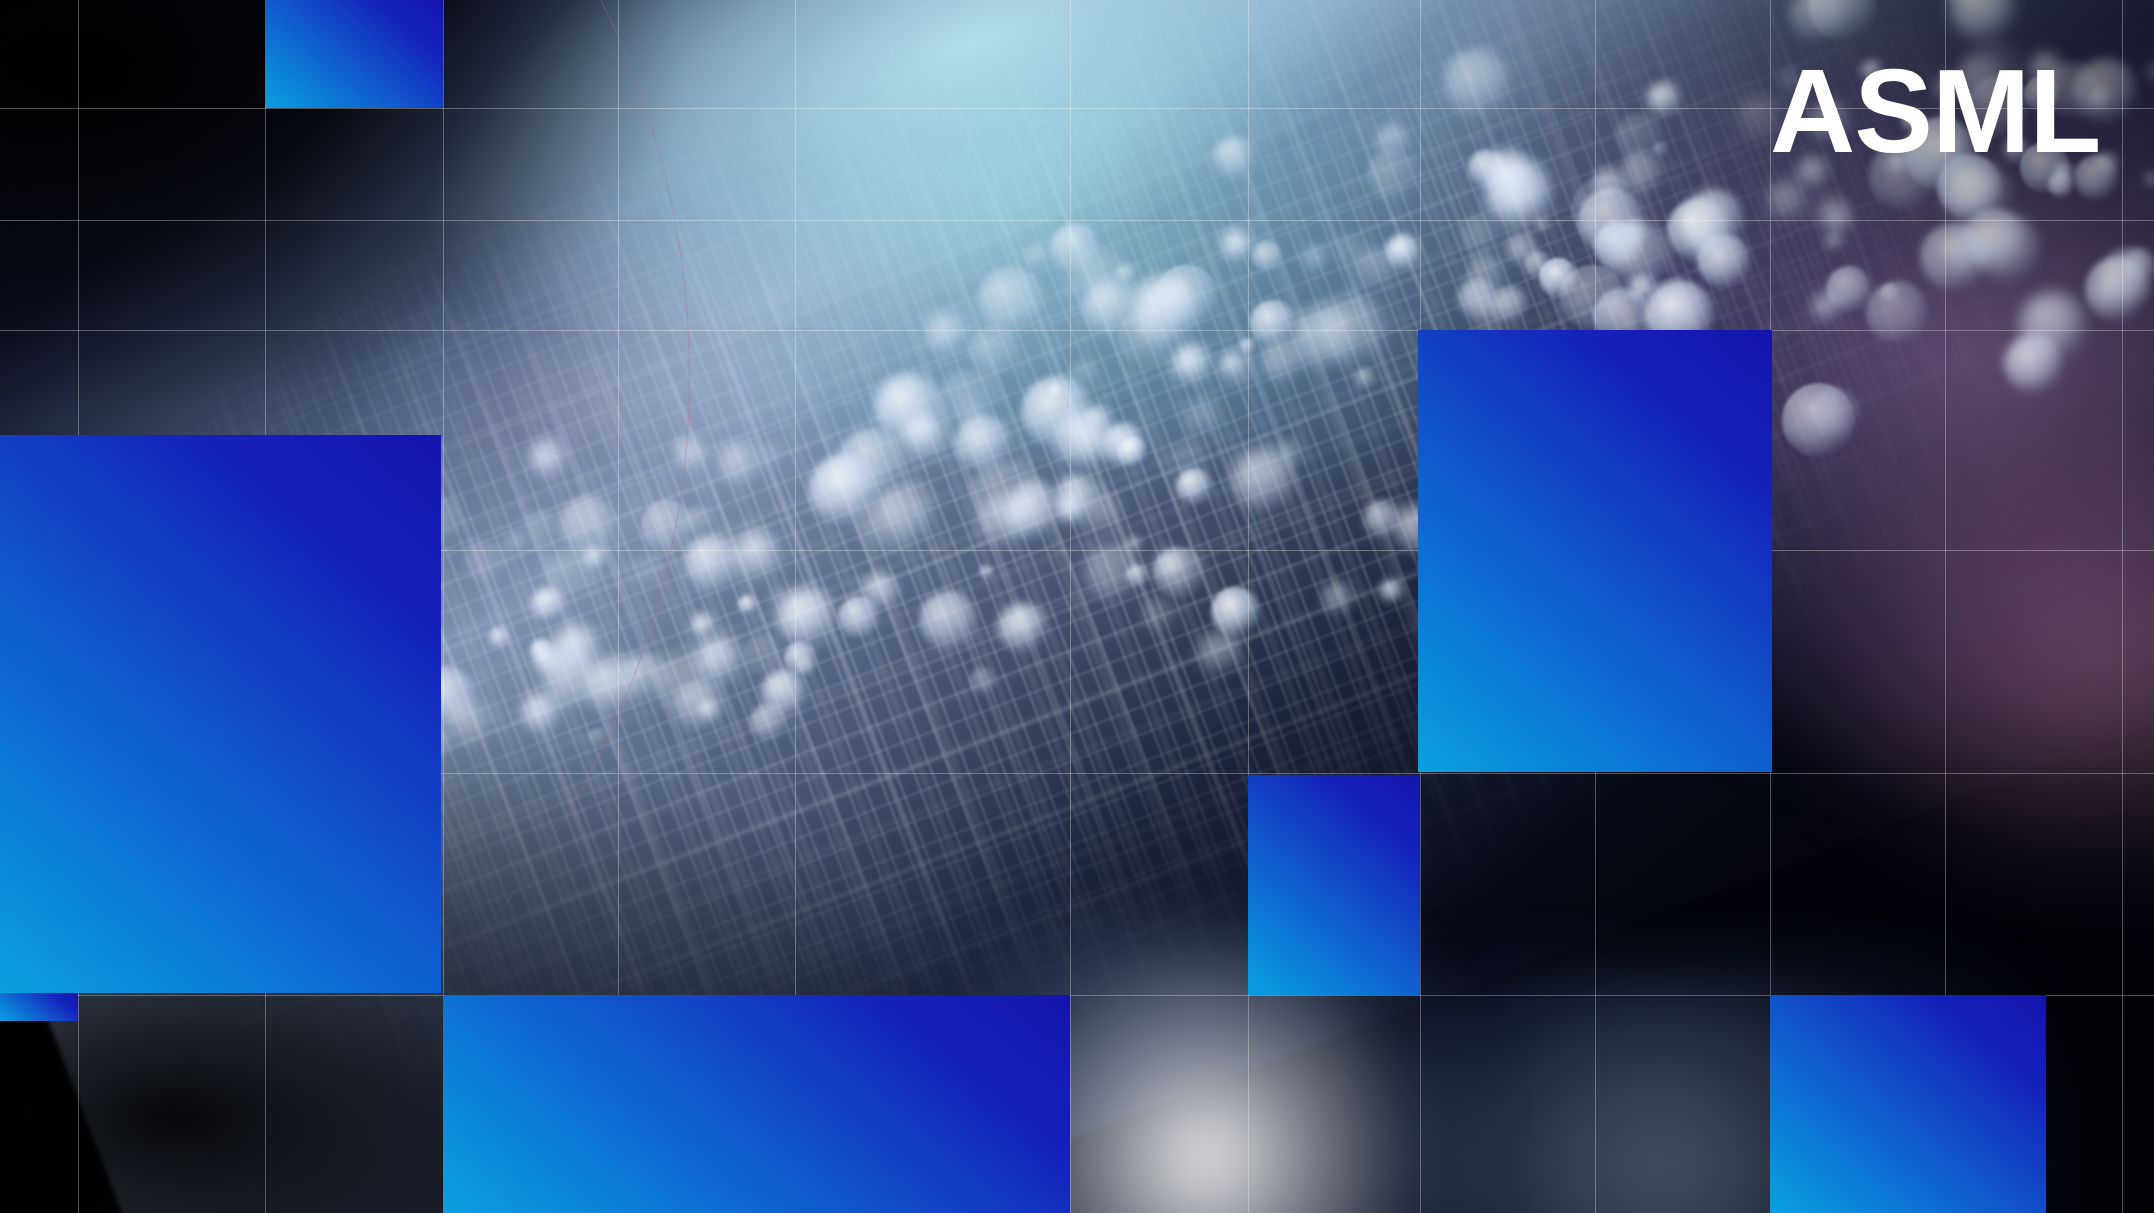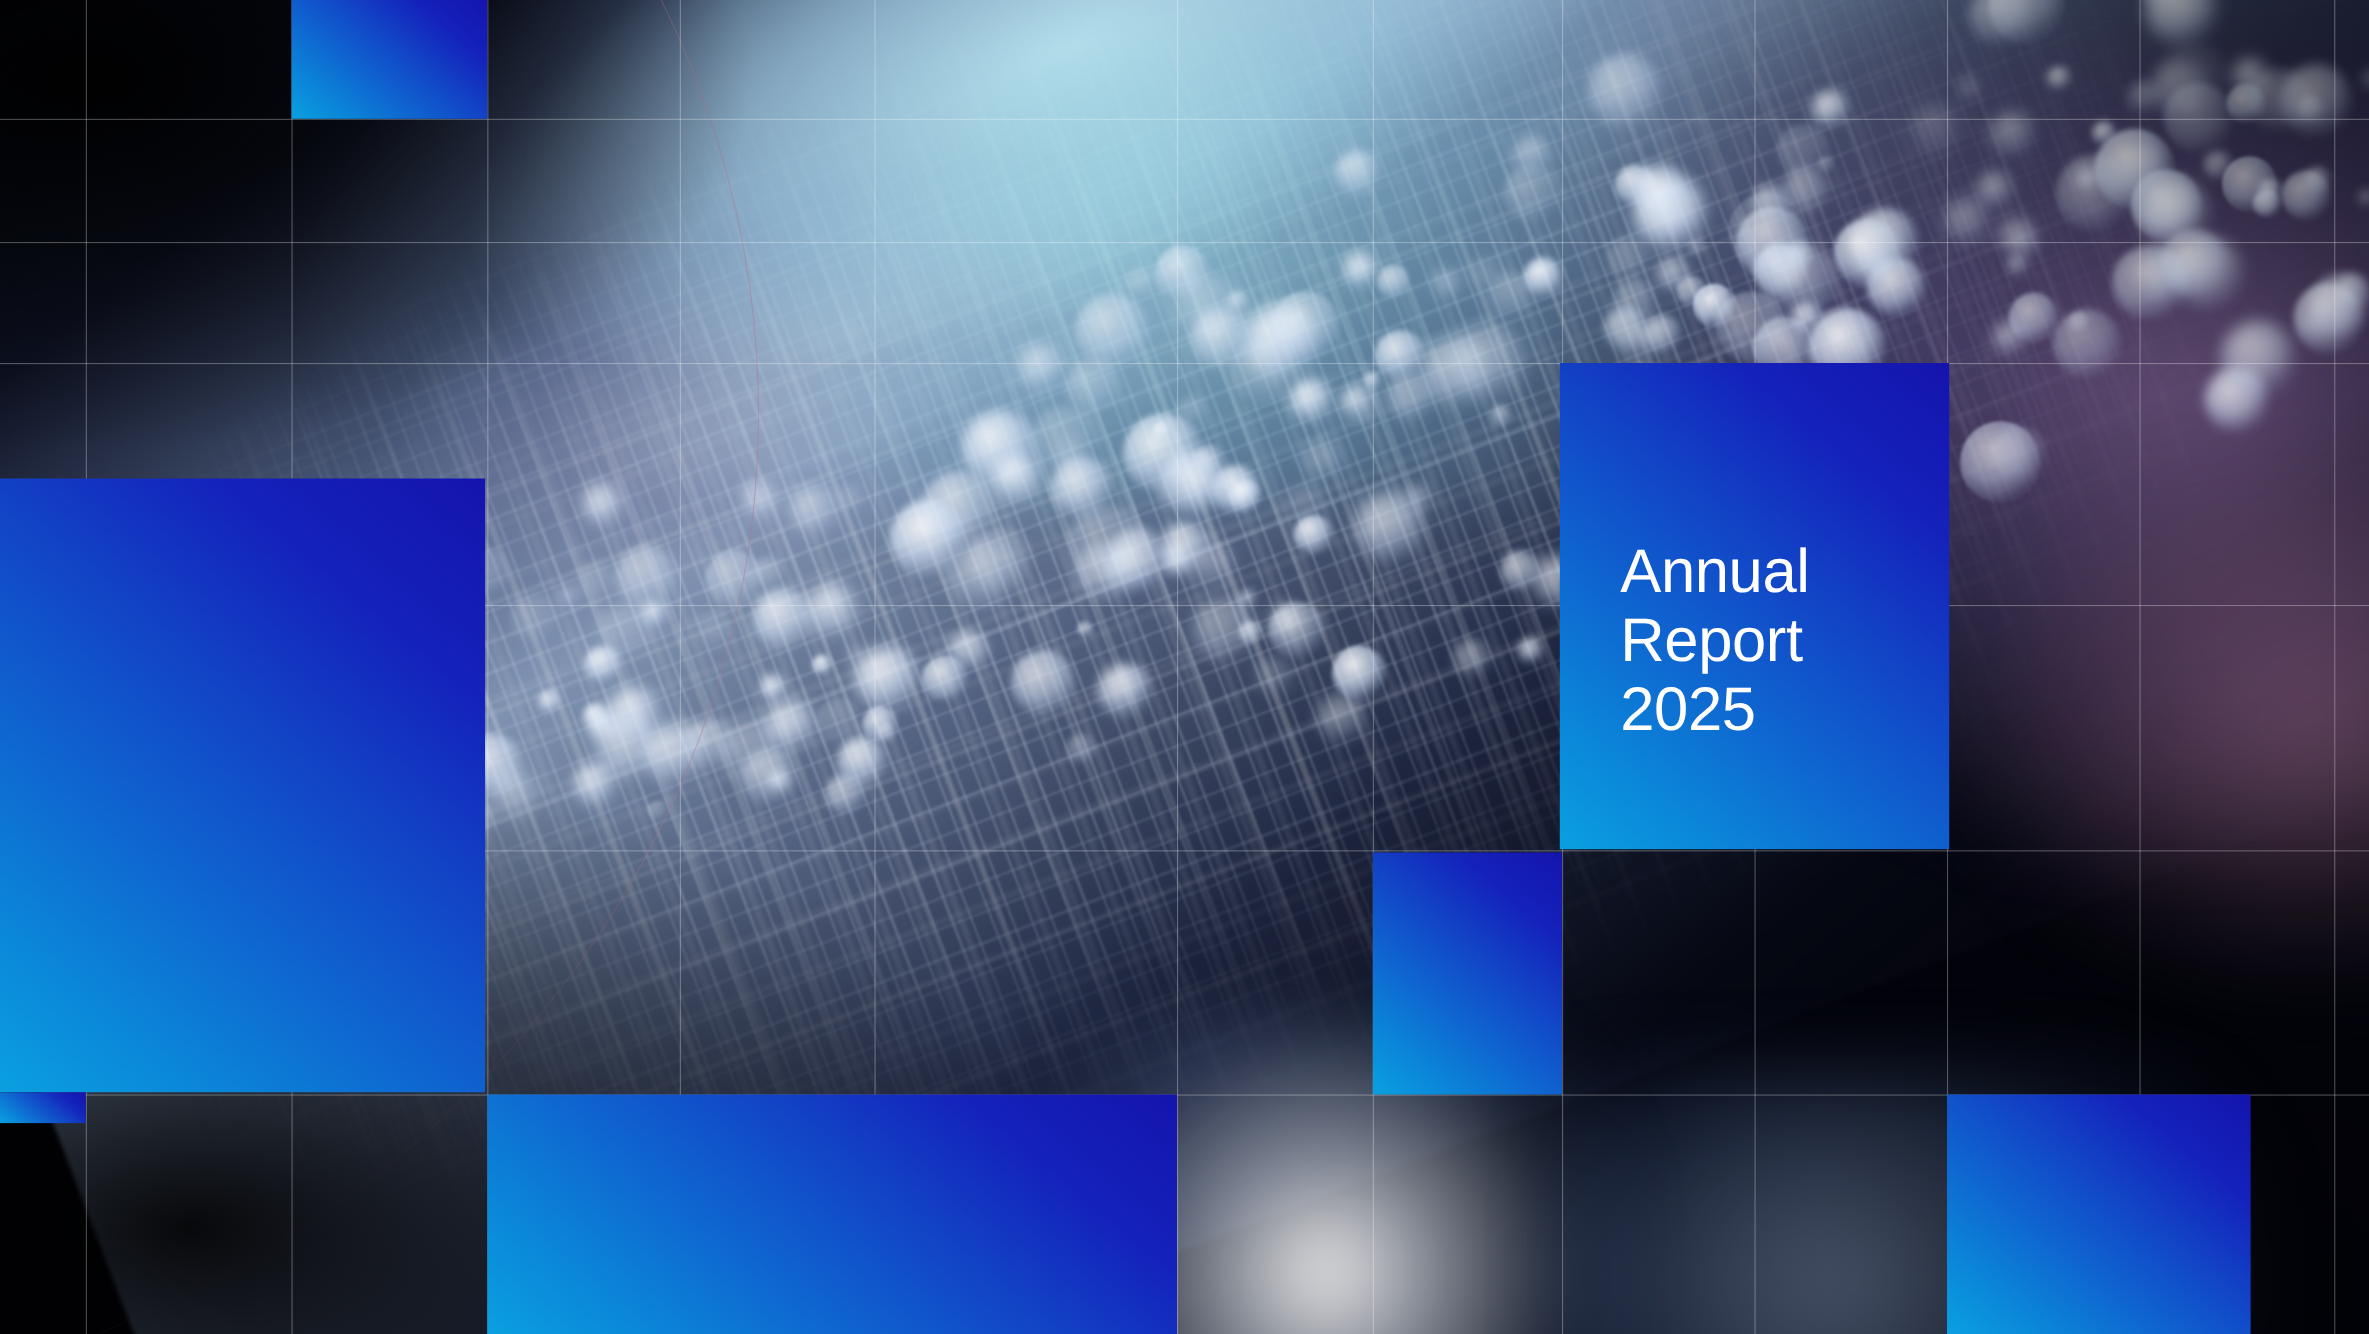--- a/index.html
+++ b/index.html
@@ -461,18 +461,16 @@
 
   <div class="panel grad-blue" id="panel-topleft"></div>
   <div class="panel grad-blue" id="panel-headline"></div>
   <div class="panel grad-blue" id="panel-report"></div>
   <div class="panel grad-blue" id="panel-midblue"></div>
   <div class="panel grad-blue" id="panel-bottom"></div>
   <div class="panel grad-blue" id="panel-bottomright"></div>
   <div class="panel grad-blue" id="panel-leftstub"></div>
 
 
-  <div id="report-text">Annual
-Report
-2025</div>
-
+
+  <div id="logo">ASML</div>
 
 </div>
 
 </body></html>

